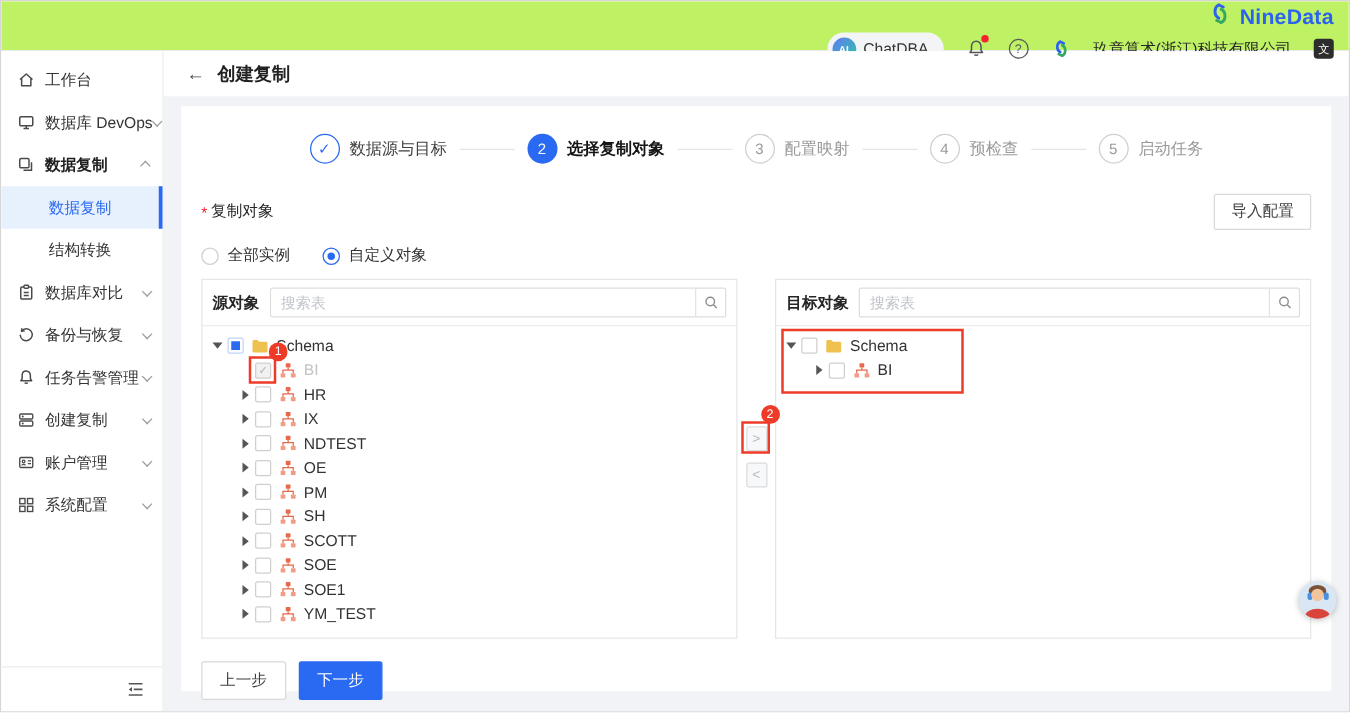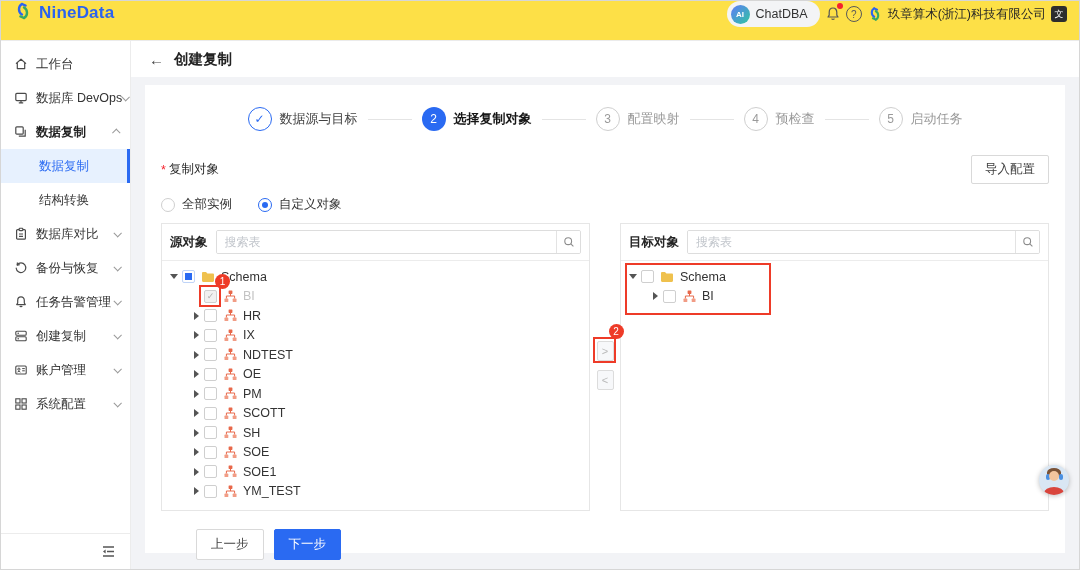--- a/index.html
+++ b/index.html
@@ -1,24 +1,24 @@
 <!DOCTYPE html>
 <html><head>
 <meta charset="utf-8">
 <style>
   * { margin:0; padding:0; box-sizing:border-box; }
   html,body { background:#fff; }
   body { font-family:"Liberation Sans","DejaVu Sans",sans-serif; }
   .app { position:relative; width:1080px; height:570px; border:1px solid #d6d6d6; background:#fff; overflow:hidden; }
 
   
-  .header { height:40px; display:flex; align-items:flex-start; padding:0 12px; border-bottom:1px solid #ebebeb; background:#fde047; }
+  .header { height:40px; display:flex; align-items:flex-end; padding:0 12px; border-bottom:1px solid #ebebeb; background:#bef264;flex-direction:column; }
   .logo { display:flex; align-items:center; gap:6px; }
   .logo-text { font-size:17px; font-weight:bold; color:#2b63f0; letter-spacing:.2px; }
-  .header-right { margin-left:auto; display:flex; align-items:center; gap:5px; }
+  .header-right { margin-left:auto; display:flex; align-items:center; gap:18px; }
   .pill { display:flex; align-items:center; gap:6px; height:26px; padding:0 12px 0 4px; border-radius:13px; font-size:12.5px; color:#333; cursor:pointer; }
   .pill.chatdba { background:#f3f4f6; }
   .pill.edition { background:#fceaeb; }
   .ai-ic { width:19px; height:19px; border-radius:50%; background:linear-gradient(135deg,#5f7bf8,#2fc6a0); color:#fff; font-size:8px; font-weight:bold; display:flex; align-items:center; justify-content:center; }
   .globe-ic { width:19px; height:19px; border-radius:50%; background:linear-gradient(135deg,#3d8be8 45%,#35b77c); position:relative; overflow:hidden; }
   .globe-ic::after { content:""; position:absolute; left:4px; top:2px; width:9px; height:14px; border:1px solid rgba(255,255,255,.75); border-radius:50%; }
   .hicon { position:relative; display:flex; align-items:center; cursor:pointer; }
   .red-dot { position:absolute; right:-2px; top:-3px; width:6px; height:6px; border-radius:50%; background:#f5222d; }
   .help-ic { width:16px; height:16px; border:1.3px solid #595959; border-radius:50%; color:#595959; font-size:10px; display:flex; align-items:center; justify-content:center; }
   .company { font-size:12.5px; color:#262626; white-space:nowrap; }
@@ -100,21 +100,21 @@
 
   .transfer-col { width:30px; flex:none; display:flex; flex-direction:column; align-items:center; margin-top:118px; gap:9px; }
   .tbtn-wrap { position:relative; }
   .tbtn { width:17px; height:20px; background:#f7f8fa; border:1px solid #dcdcdc; border-radius:2px; color:#b9b9b9; font-size:11px; line-height:1; display:flex; align-items:center; justify-content:center; cursor:pointer; font-family:inherit; padding:0; }
   .anno-rect2 { position:absolute; left:-4px; top:-4px; width:23px; height:26px; border:2px solid #EE3B28; pointer-events:none; }
   .anno-badge.b2 { left:12px; top:-17px; }
   .target-anno-rect { position:absolute; left:4px; top:2px; width:146px; height:52px; border:2px solid #EE3B28; pointer-events:none; }
 
   
   .footer-btns { margin-top:18px; display:flex; gap:10px; }
-  .btn-prev { background:#fff; border:1px solid #d9d9d9; border-radius:2px; font-size:12.5px; color:#404040; padding:6px 14px; cursor:pointer; font-family:inherit;margin-left:35px; }
+  .btn-prev { background:#fff; border:1px solid #d9d9d9; border-radius:2px; font-size:12.5px; color:#404040; padding:6px 14px; cursor:pointer; font-family:inherit; }
   .btn-next { background:#2a6af2; border:1px solid #2a6af2; border-radius:2px; font-size:12.5px; color:#fff; padding:6px 14px; cursor:pointer; font-family:inherit; }
 
   
   .support-avatar { position:absolute; right:10px; top:464px; width:30px; height:30px; border-radius:50%; background:#d9e6f3; overflow:hidden; box-shadow:0 1px 5px rgba(0,0,0,.25); cursor:pointer; }
   .sa-hair { position:absolute; left:8px; top:3px; width:14px; height:9px; background:#7a5236; border-radius:50% 50% 40% 40%; }
   .sa-face { position:absolute; left:10px; top:6px; width:10px; height:10px; background:#f3c59e; border-radius:50%; }
   .sa-ear-l, .sa-ear-r { position:absolute; top:9px; width:4px; height:6px; background:#4a90e2; border-radius:2px; }
   .sa-ear-l { left:6.5px; } .sa-ear-r { right:6.5px; }
   .sa-body { position:absolute; left:5px; bottom:-4px; width:20px; height:12px; background:#d9453c; border-radius:50% 50% 0 0; }
 </style>
@@ -453,36 +453,36 @@
                     <span class="cb empty"></span>
                   </span>
                   <span class="ticon">
                     <svg width="13" height="13" viewBox="0 0 13 13">
                       <rect x="4.6" y="0.5" width="3.8" height="3.4" rx="0.6" fill="#E8684A"></rect>
                       <path d="M6.5 3.9 V6 M2.4 8.6 V6 H10.6 V8.6" stroke="#E8684A" stroke-width="1" fill="none"></path>
                       <rect x="0.5" y="8.6" width="3.8" height="3.4" rx="0.6" fill="#F19C85"></rect>
                       <rect x="8.7" y="8.6" width="3.8" height="3.4" rx="0.6" fill="#F19C85"></rect>
                     </svg>
                   </span>
+                  <span class="tlabel">SH</span>
+                </div>
+                <div class="trow lvl1">
+                  <span class="caret right"></span>
+                  <span class="cbw">
+                    <span class="cb empty"></span>
+                  </span>
+                  <span class="ticon">
+                    <svg width="13" height="13" viewBox="0 0 13 13">
+                      <rect x="4.6" y="0.5" width="3.8" height="3.4" rx="0.6" fill="#E8684A"></rect>
+                      <path d="M6.5 3.9 V6 M2.4 8.6 V6 H10.6 V8.6" stroke="#E8684A" stroke-width="1" fill="none"></path>
+                      <rect x="0.5" y="8.6" width="3.8" height="3.4" rx="0.6" fill="#F19C85"></rect>
+                      <rect x="8.7" y="8.6" width="3.8" height="3.4" rx="0.6" fill="#F19C85"></rect>
+                    </svg>
+                  </span>
                   <span class="tlabel">SCOTT</span>
-                </div>
-                <div class="trow lvl1">
-                  <span class="caret right"></span>
-                  <span class="cbw">
-                    <span class="cb empty"></span>
-                  </span>
-                  <span class="ticon">
-                    <svg width="13" height="13" viewBox="0 0 13 13">
-                      <rect x="4.6" y="0.5" width="3.8" height="3.4" rx="0.6" fill="#E8684A"></rect>
-                      <path d="M6.5 3.9 V6 M2.4 8.6 V6 H10.6 V8.6" stroke="#E8684A" stroke-width="1" fill="none"></path>
-                      <rect x="0.5" y="8.6" width="3.8" height="3.4" rx="0.6" fill="#F19C85"></rect>
-                      <rect x="8.7" y="8.6" width="3.8" height="3.4" rx="0.6" fill="#F19C85"></rect>
-                    </svg>
-                  </span>
-                  <span class="tlabel">SH</span>
                 </div>
                 <div class="trow lvl1">
                   <span class="caret right"></span>
                   <span class="cbw">
                     <span class="cb empty"></span>
                   </span>
                   <span class="ticon">
                     <svg width="13" height="13" viewBox="0 0 13 13">
                       <rect x="4.6" y="0.5" width="3.8" height="3.4" rx="0.6" fill="#E8684A"></rect>
                       <path d="M6.5 3.9 V6 M2.4 8.6 V6 H10.6 V8.6" stroke="#E8684A" stroke-width="1" fill="none"></path>

